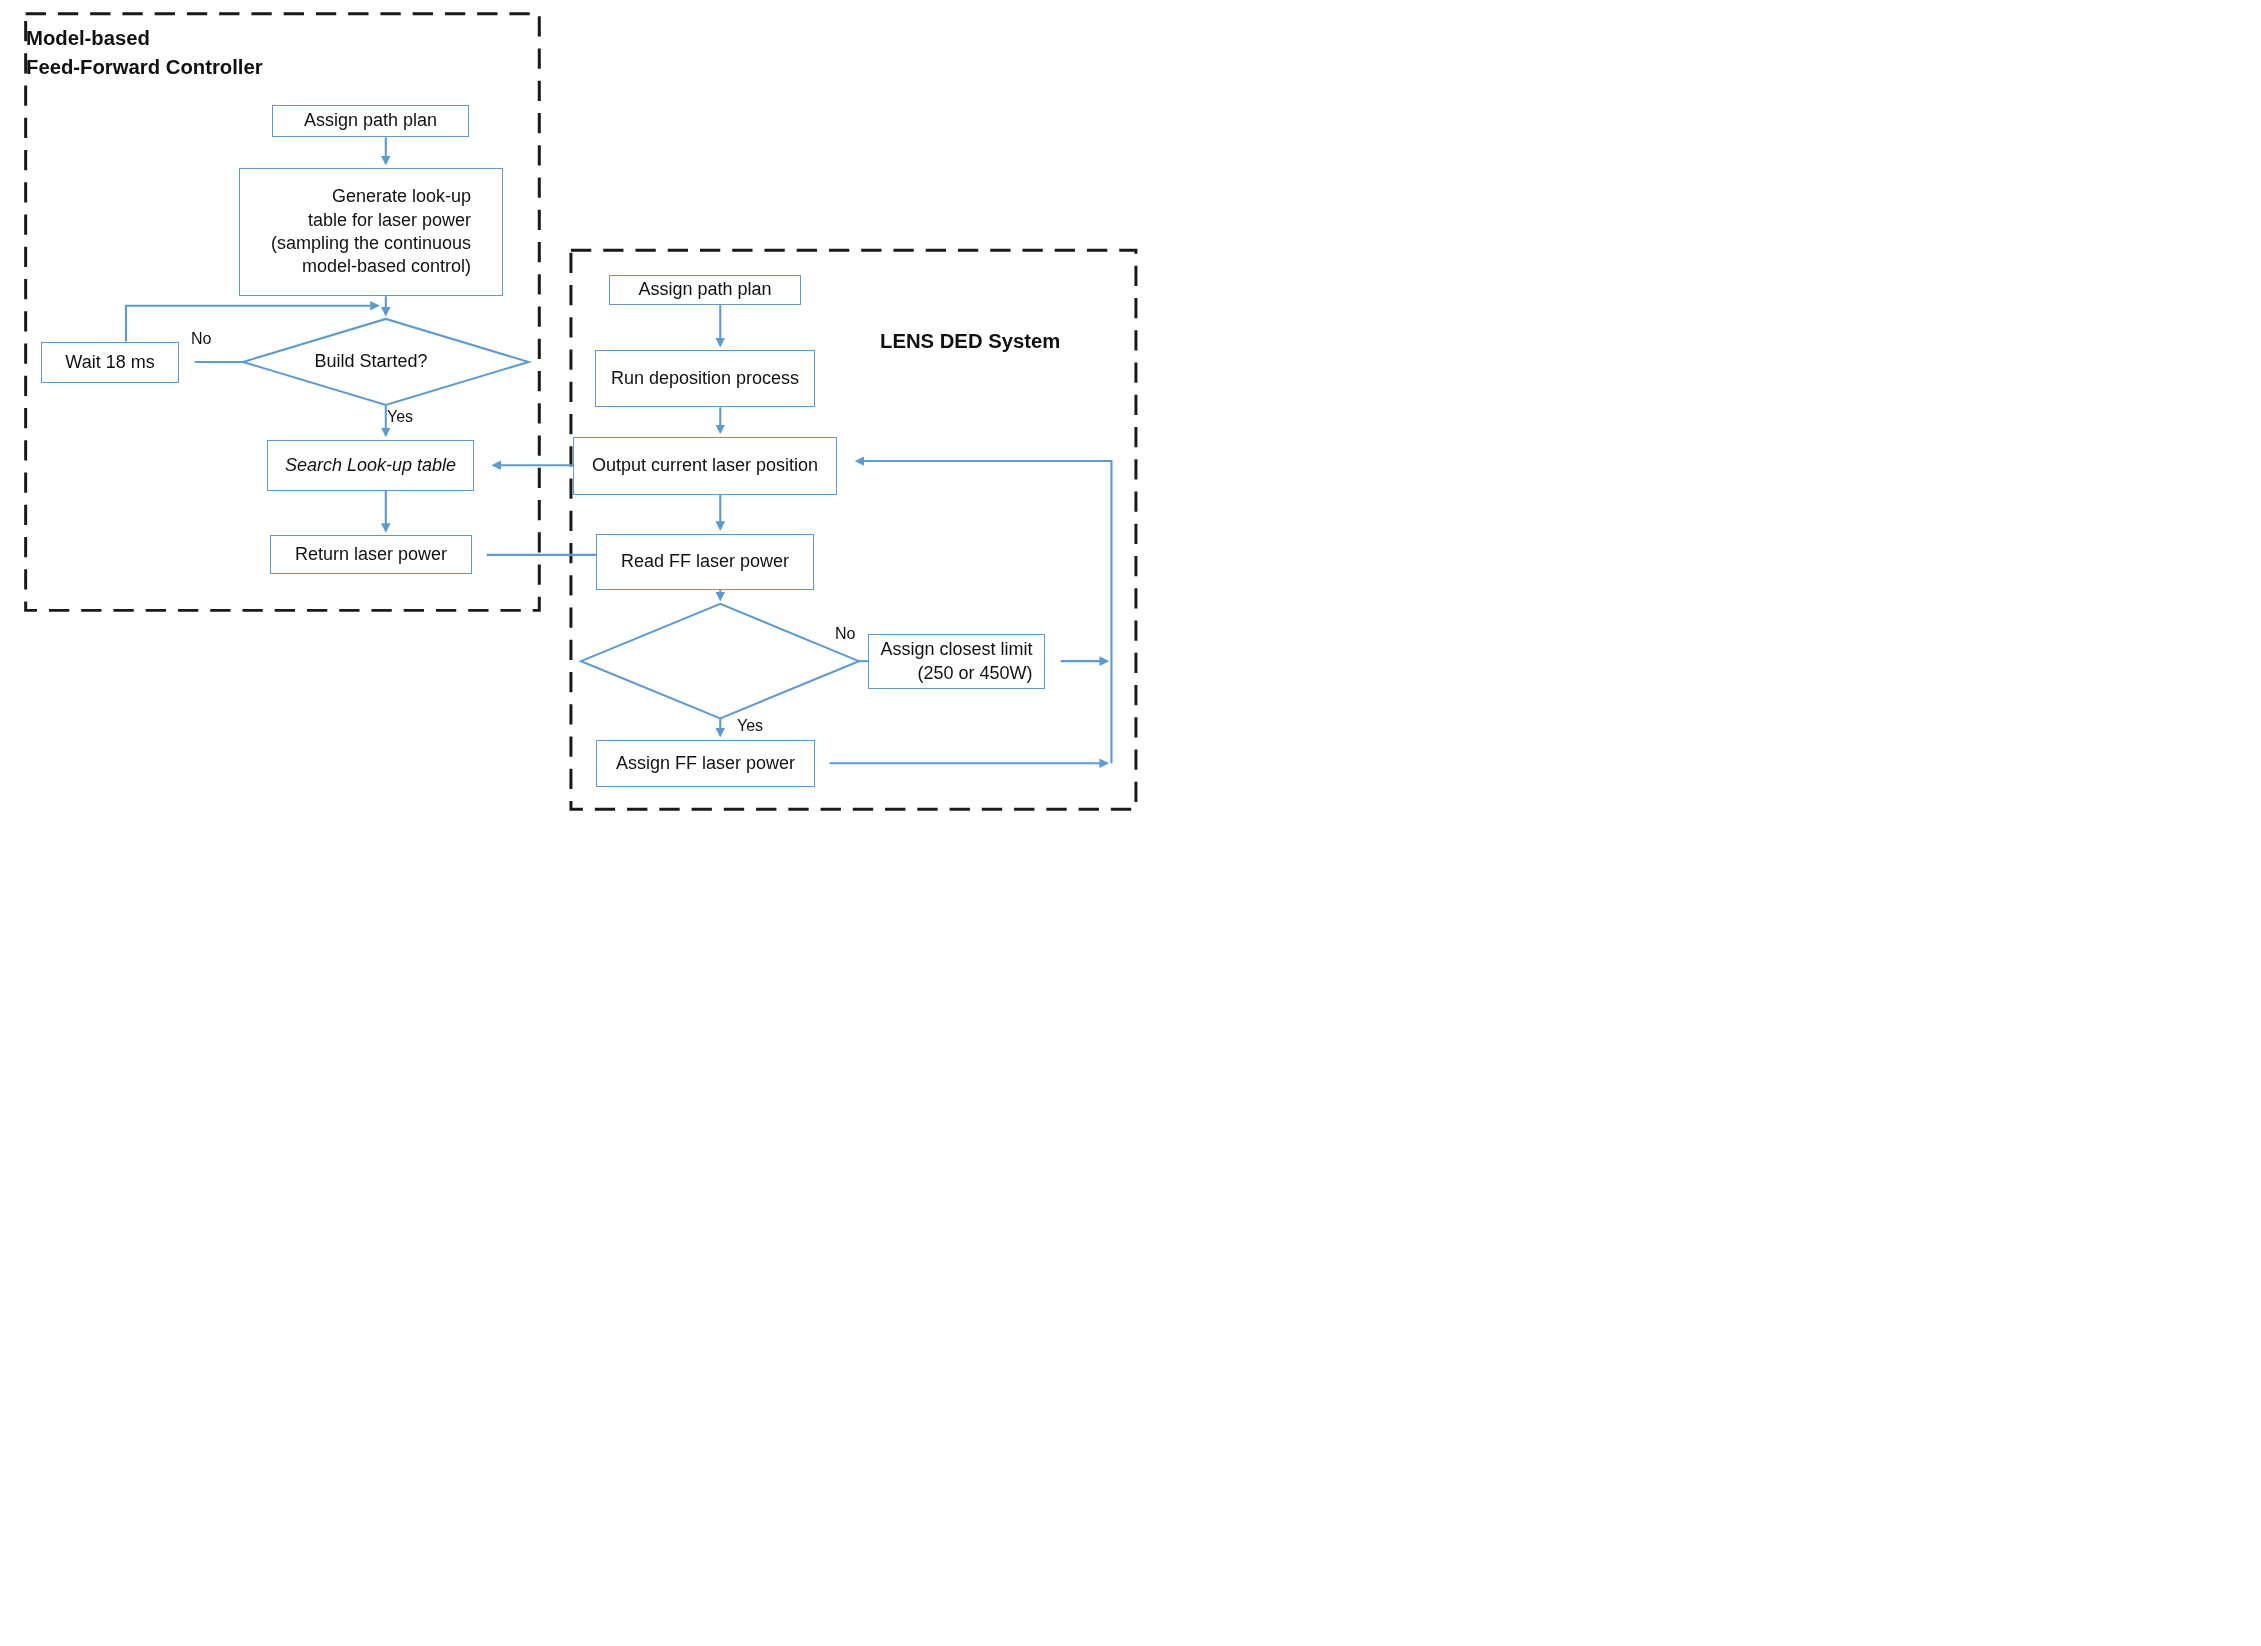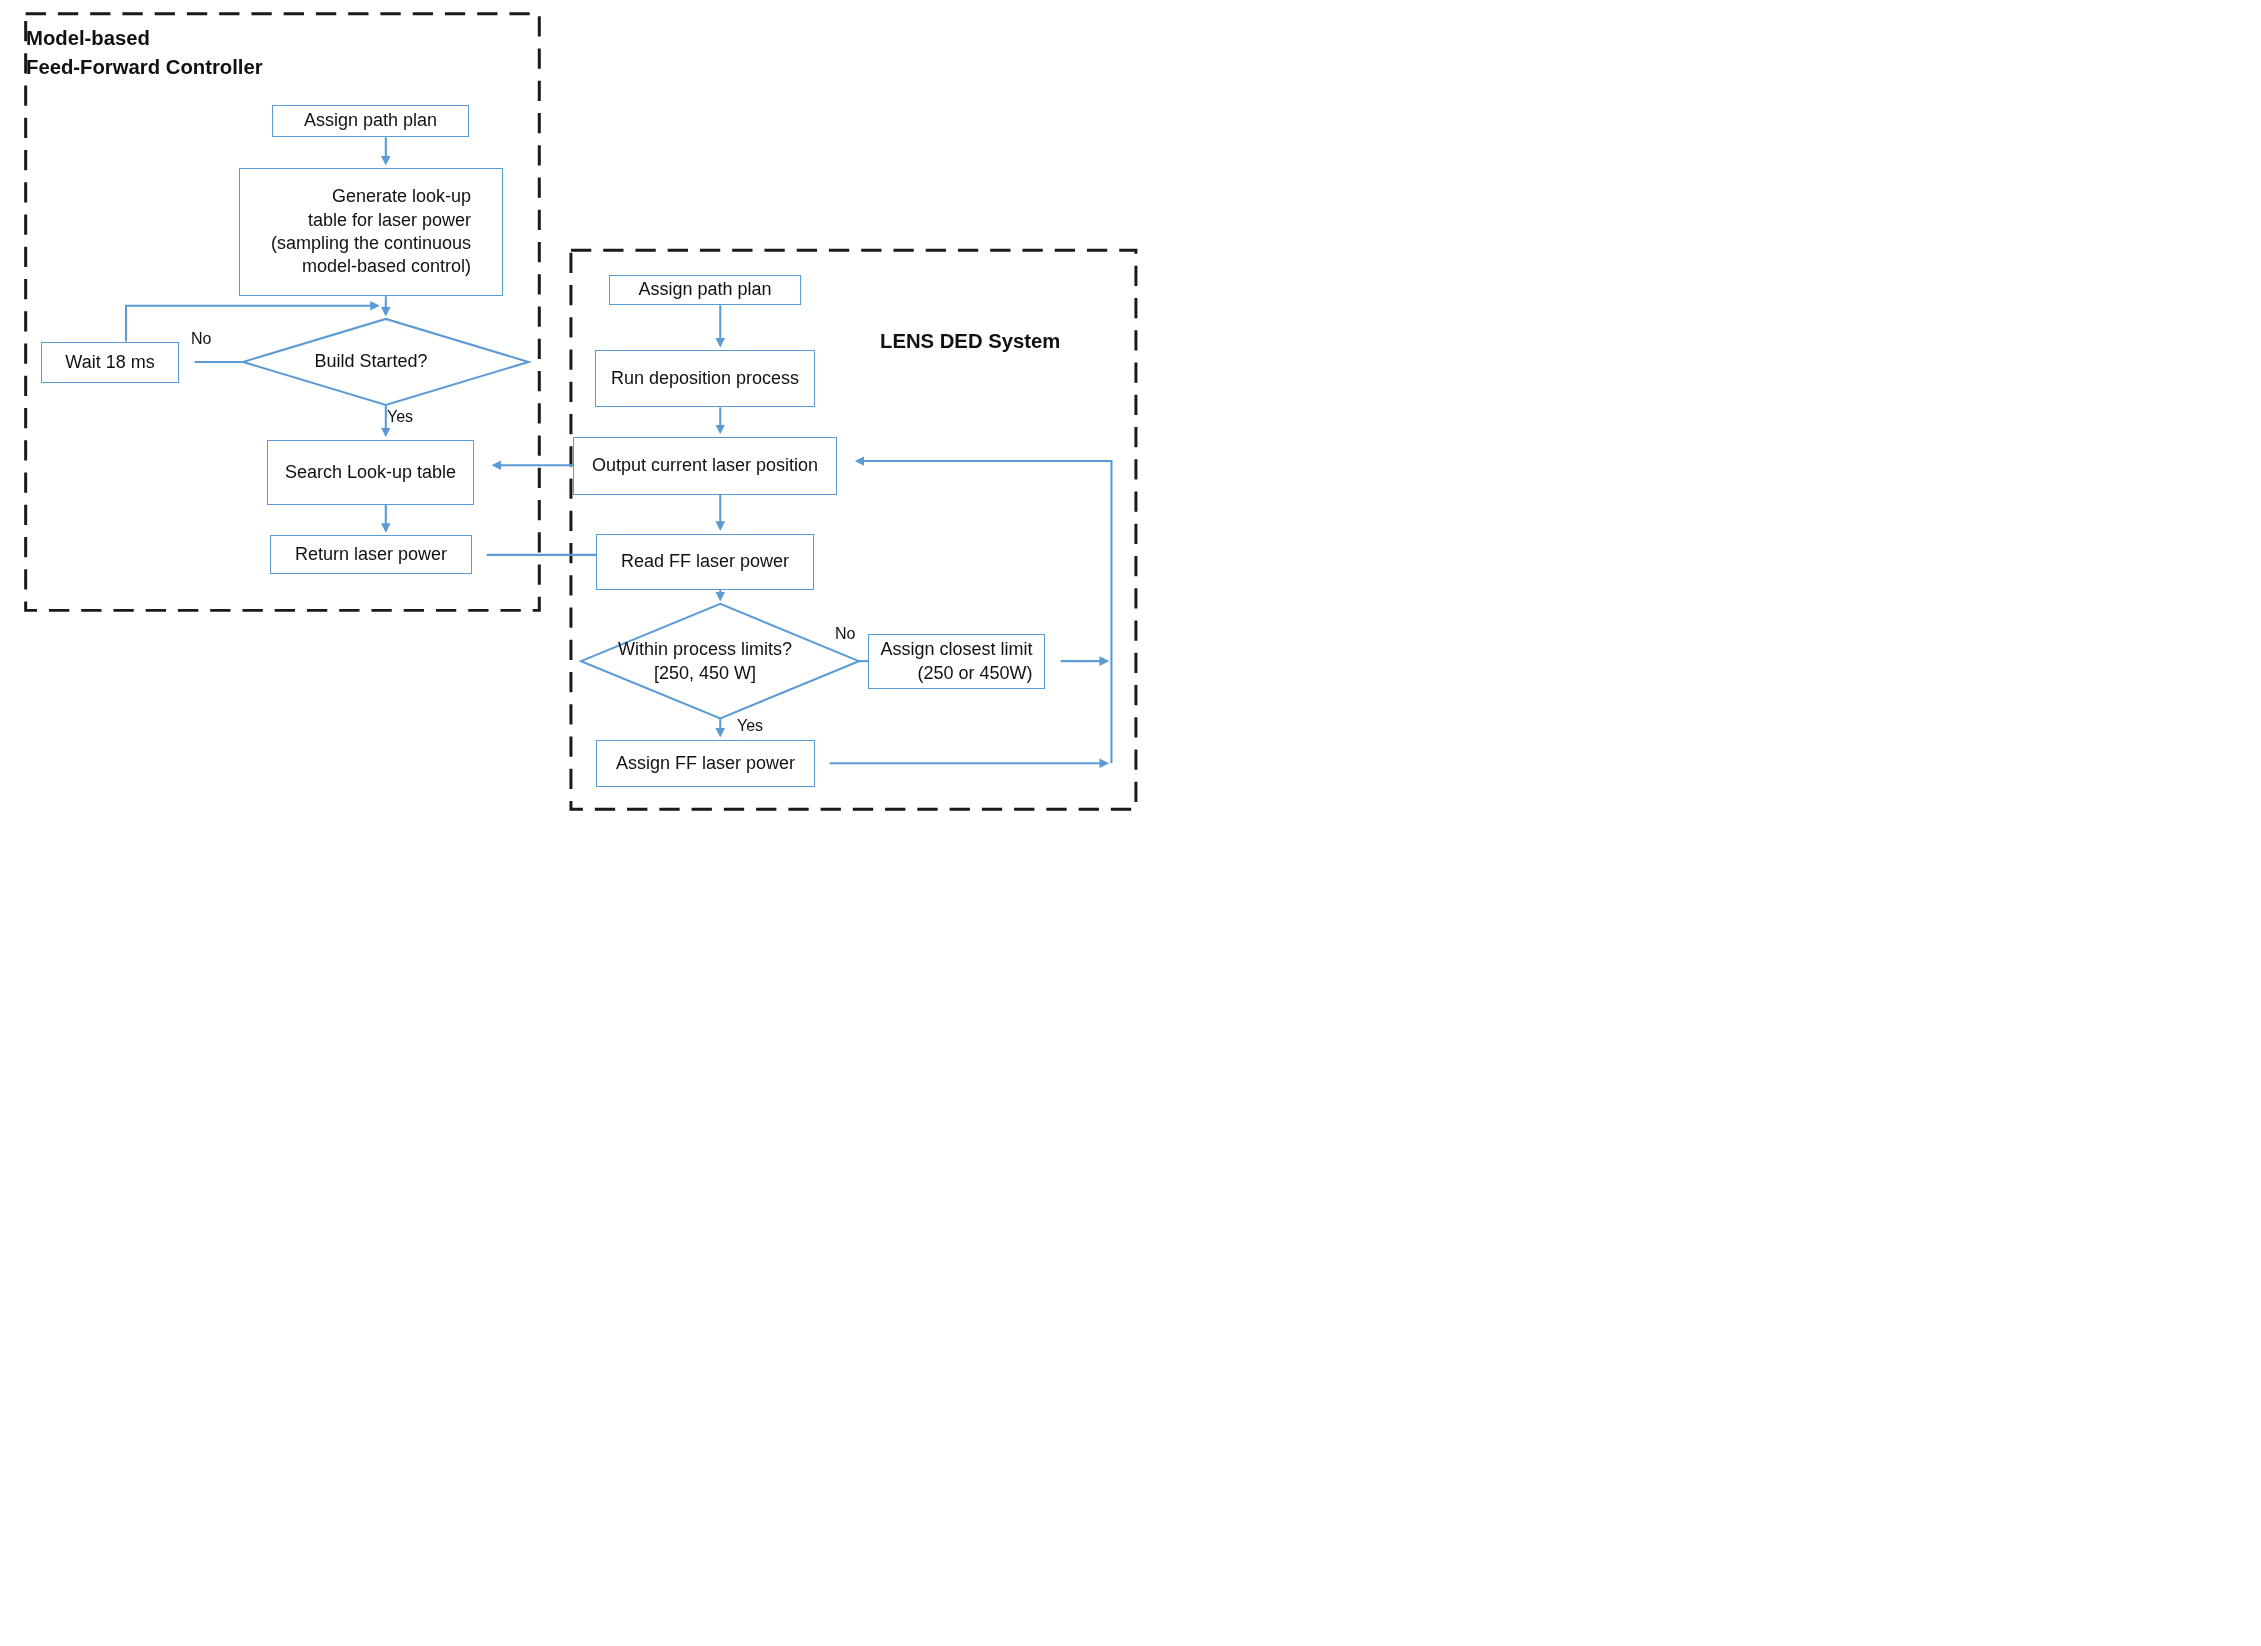--- a/index.html
+++ b/index.html
@@ -83,32 +83,30 @@
 Feed-Forward Controller</div>
   <div class="title" style="left:880px;top:327px;">LENS DED System</div>
 
   <div class="node" style="left:272px;top:105px;width:197px;height:32px;">Assign path plan</div>
   <div class="node" style="left:239px;top:168px;width:264px;height:128px;">Generate look-up
 table for laser power
 (sampling the continuous
 model-based control)</div>
   <div class="node" style="left:41px;top:342px;width:138px;height:41px;">Wait 18 ms</div>
   <div class="dtext" style="left:228px;top:319px;width:286px;height:86px;">Build Started?</div>
-  <div class="node" style="left:267px;top:440px;width:207px;height:65px;">Search Look-up table</div>
+  <div class="node" style="left:267px;top:440px;width:207px;height:51px;font-style:italic;">Search Look-up table</div>
   <div class="node" style="left:270px;top:535px;width:202px;height:39px;">Return laser power</div>
 
   <div class="edge-label" style="left:191px;top:330px;">No</div>
   <div class="edge-label" style="left:387px;top:408px;">Yes</div>
 
   <div class="node" style="left:609px;top:275px;width:192px;height:30px;">Assign path plan</div>
   <div class="node" style="left:595px;top:350px;width:220px;height:57px;">Run deposition process</div>
   <div class="node" style="left:573px;top:437px;width:264px;height:58px;">Output current laser position</div>
   <div class="node" style="left:596px;top:534px;width:218px;height:56px;">Read FF laser power</div>
-  <div class="dtext" style="left:566px;top:604px;width:278px;height:115px;">Within process limits?
-[250, 450 W]</div>
   <div class="node" style="left:868px;top:634px;width:177px;height:55px;">Assign closest limit
 (250 or 450W)</div>
   <div class="node" style="left:596px;top:740px;width:219px;height:47px;">Assign FF laser power</div>
 
   <div class="edge-label" style="left:835px;top:625px;">No</div>
   <div class="edge-label" style="left:737px;top:717px;">Yes</div>
 
 </div>
 
 

